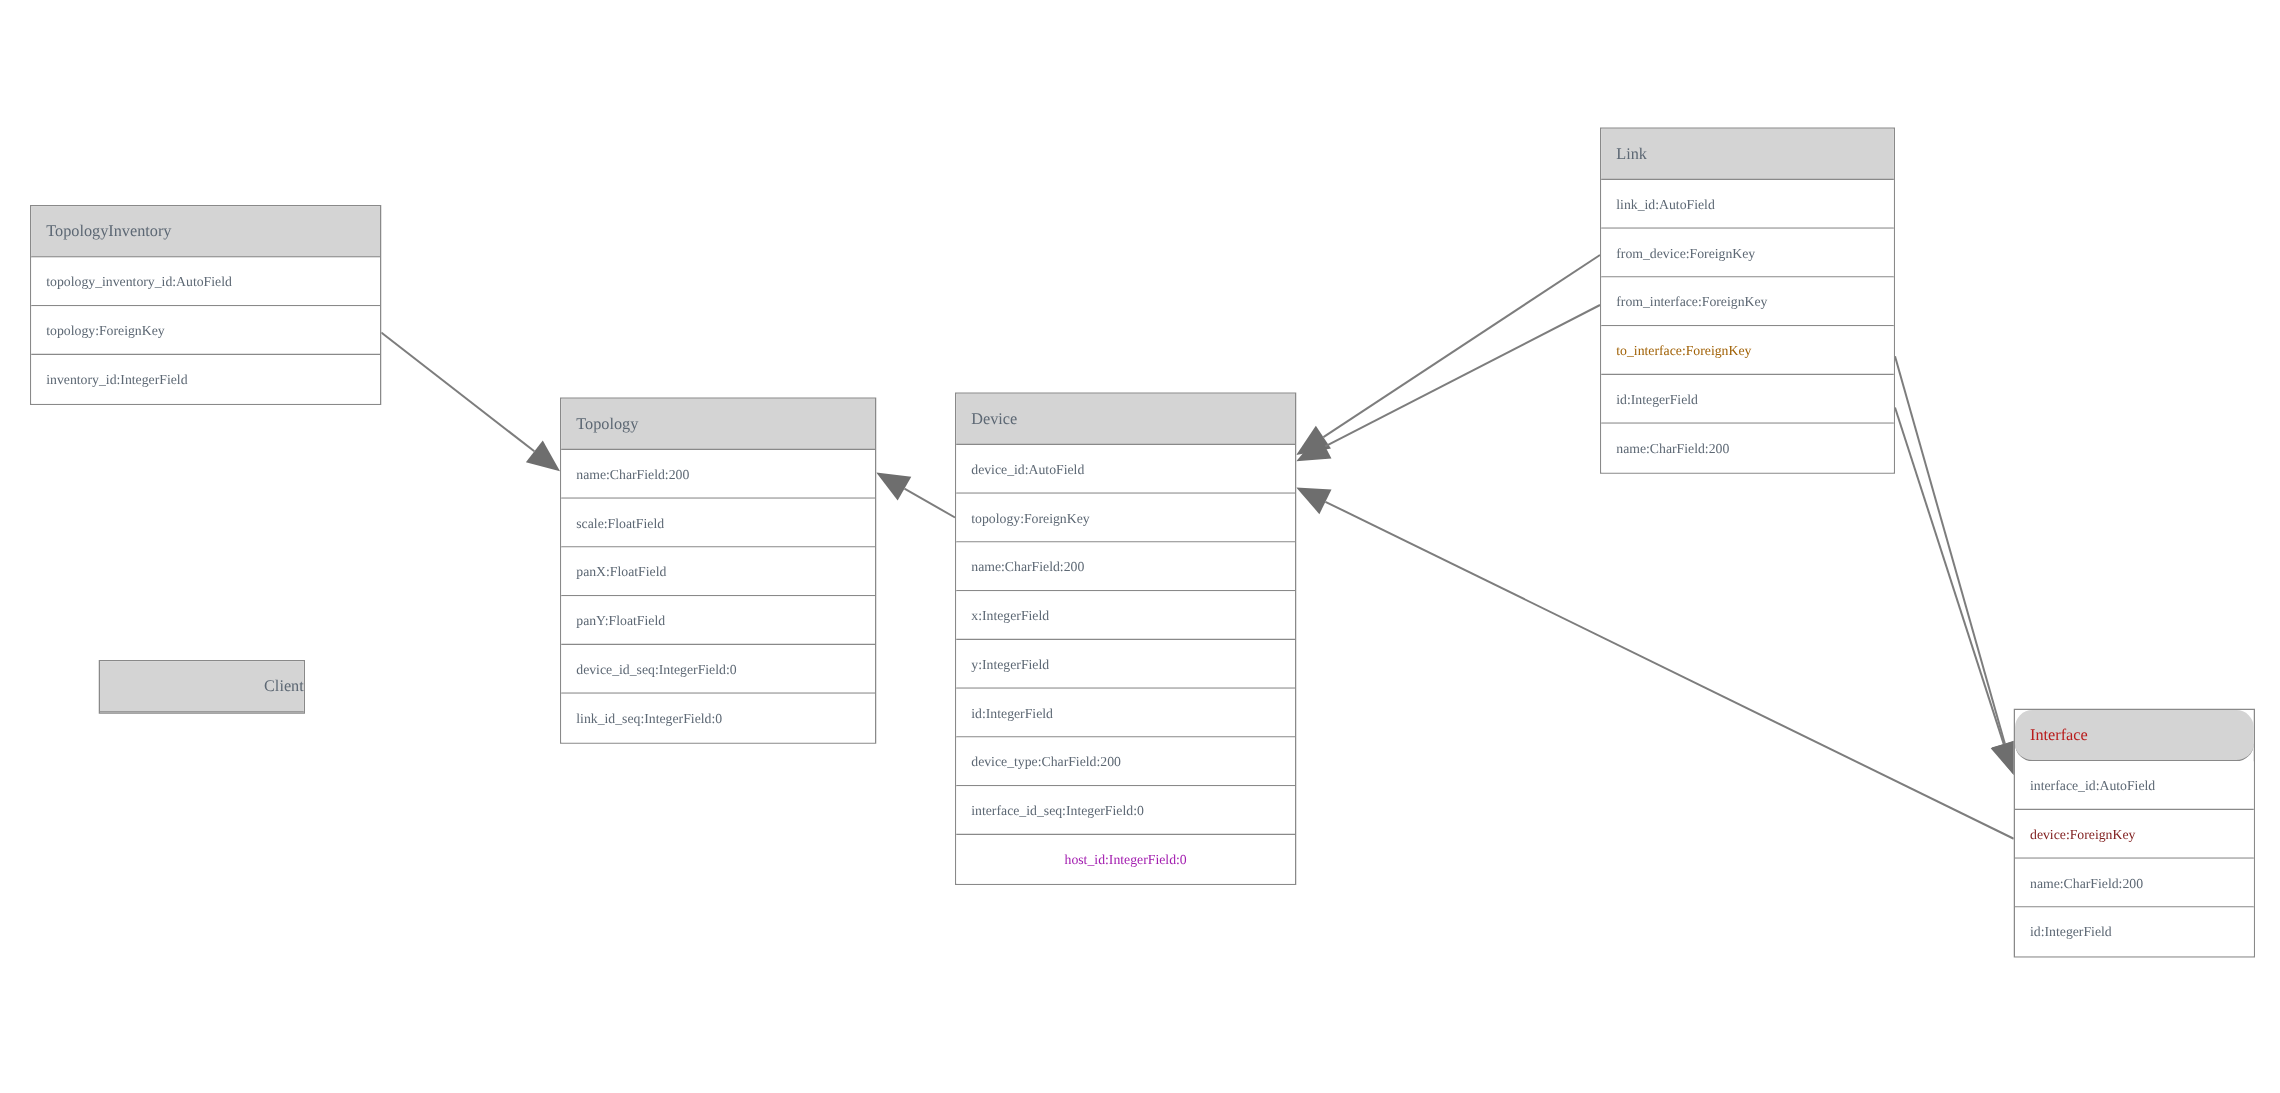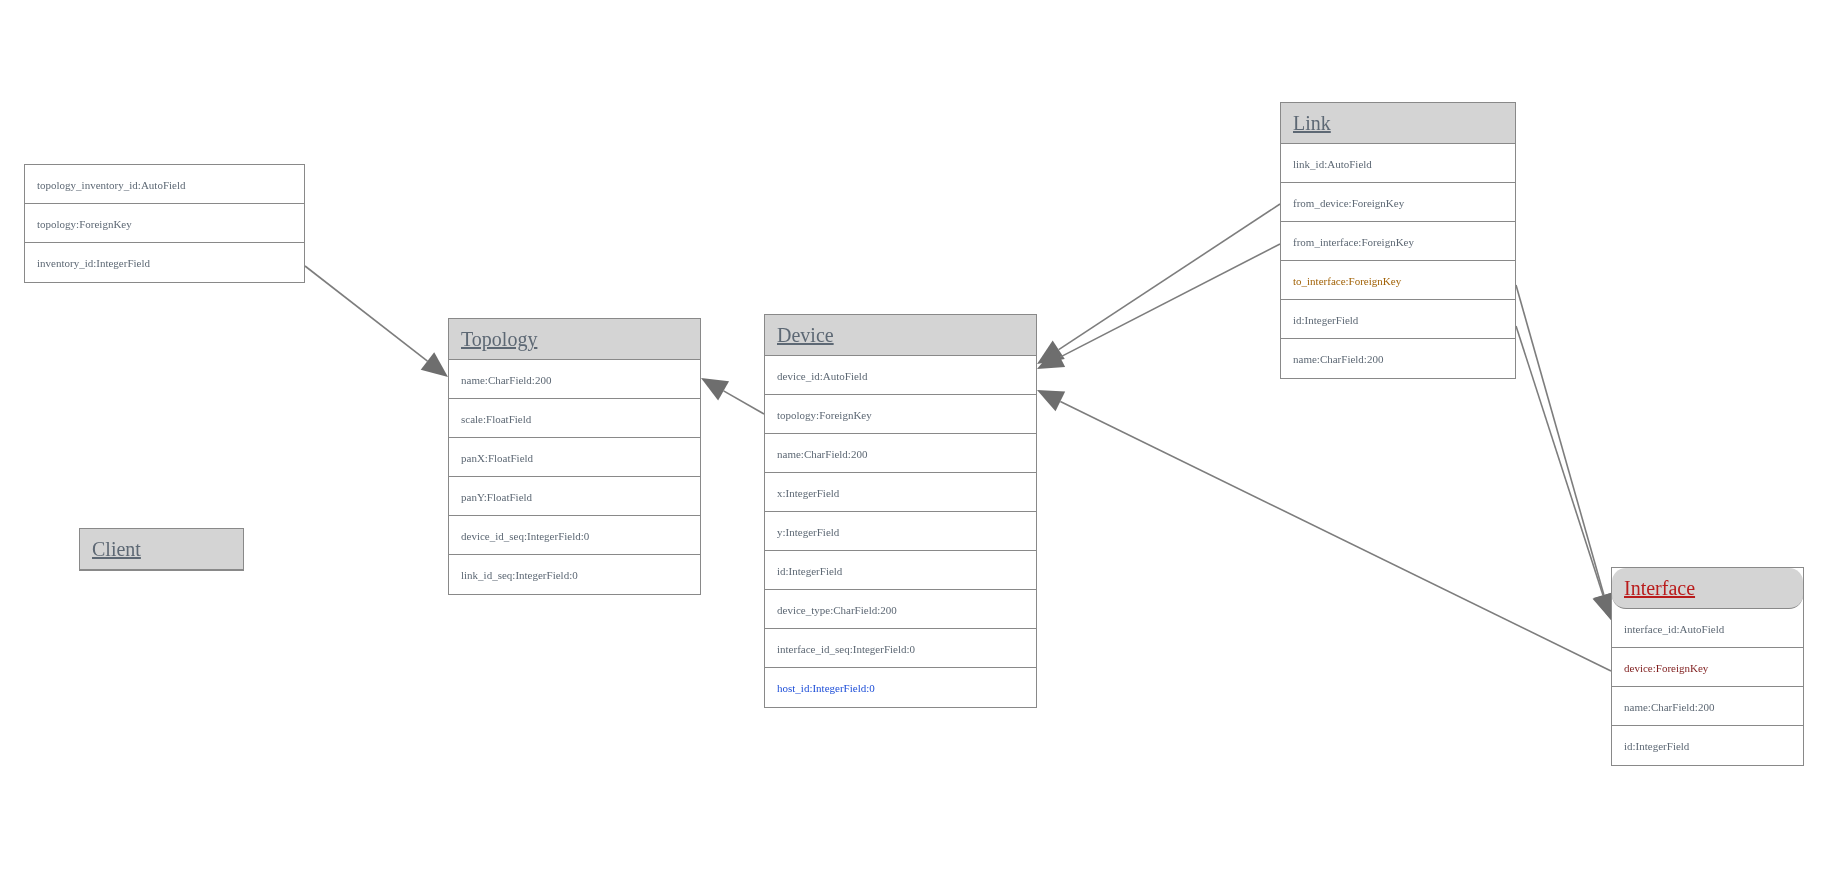--- a/index.html
+++ b/index.html
@@ -29,27 +29,26 @@
     box-sizing: border-box;
     border: 1px solid #898989;
     background: #ffffff;
     z-index: 5;
   }
   .entity-header {
     box-sizing: border-box;
     background: #d4d4d4;
     border-bottom: 1px solid #898989;
     color: #5d6874;
-    font-size: 20px;
+    font-size: 13px;
     line-height: 40px;
     height: 41px;
     padding: 0 0 0 12px;
     white-space: nowrap;
     overflow: hidden;
-    text-decoration: underline;
   }
   .entity-fields {
     display: block;
   }
   .field-row {
     box-sizing: border-box;
     height: 39px;
     line-height: 40px;
     border-bottom: 1px solid #898989;
     color: #5d6874;
@@ -92,52 +91,53 @@
         <line x1="1516" y1="285" x2="1603.9065733928567" y2="594.986337753758" stroke="#7d7d7d" stroke-width="1.6"></line>
         <polygon points="1611,620 1593.3238701348312,597.9874028567801 1614.4892766508822,591.9852726507359" fill="#6e6e6e"></polygon>
       </g>
       <g>
         <line x1="1516" y1="326" x2="1603.0056351752175" y2="595.2595446475154" stroke="#7d7d7d" stroke-width="1.6"></line>
         <polygon points="1611,620 1592.5385194491664,598.6417759195388 1613.4727509012687,591.8773133754921" fill="#6e6e6e"></polygon>
       </g>
     </svg>
   <div id="entity-layer">
       <div class="entity" style="left: 24px; top: 164px; width: 281px; border-color: rgb(137, 137, 137);">
+        <div class="entity-header" style="background: rgb(212, 212, 212); color: rgb(93, 104, 116); border-bottom-color: rgb(137, 137, 137);">TopologyInventory</div>
         <div class="entity-fields">
           <div class="field-row" style="color: rgb(93, 104, 116); border-bottom-color: rgb(137, 137, 137);">topology_inventory_id:AutoField</div>
           <div class="field-row" style="color: rgb(93, 104, 116); border-bottom-color: rgb(137, 137, 137);">topology:ForeignKey</div>
           <div class="field-row" style="color: rgb(93, 104, 116); border-bottom-color: rgb(137, 137, 137);">inventory_id:IntegerField</div>
         </div>
       </div>
       <div class="entity" style="left: 448px; top: 318px; width: 253px; border-color: rgb(137, 137, 137);">
         <div class="entity-header" style="background: rgb(212, 212, 212); color: rgb(93, 104, 116); border-bottom-color: rgb(137, 137, 137);">Topology</div>
         <div class="entity-fields">
           <div class="field-row" style="color: rgb(93, 104, 116); border-bottom-color: rgb(137, 137, 137);">name:CharField:200</div>
           <div class="field-row" style="color: rgb(93, 104, 116); border-bottom-color: rgb(137, 137, 137);">scale:FloatField</div>
           <div class="field-row" style="color: rgb(93, 104, 116); border-bottom-color: rgb(137, 137, 137);">panX:FloatField</div>
           <div class="field-row" style="color: rgb(93, 104, 116); border-bottom-color: rgb(137, 137, 137);">panY:FloatField</div>
           <div class="field-row" style="color: rgb(93, 104, 116); border-bottom-color: rgb(137, 137, 137);">device_id_seq:IntegerField:0</div>
           <div class="field-row" style="color: rgb(93, 104, 116); border-bottom-color: rgb(137, 137, 137);">link_id_seq:IntegerField:0</div>
         </div>
       </div>
       <div class="entity" style="left: 79px; top: 528px; width: 165px; border-color: rgb(137, 137, 137);">
-        <div class="entity-header" style="background: rgb(212, 212, 212); color: rgb(93, 104, 116); border-bottom-color: rgb(137, 137, 137);">Client</div>
+        <div class="entity-header" style="background: rgb(212, 212, 212); color: rgb(93, 104, 116); border-bottom-color: rgb(137, 137, 137); text-align: right;">Client</div>
       </div>
       <div class="entity" style="left: 764px; top: 314px; width: 273px; border-color: rgb(137, 137, 137);">
         <div class="entity-header" style="background: rgb(212, 212, 212); color: rgb(93, 104, 116); border-bottom-color: rgb(137, 137, 137);">Device</div>
         <div class="entity-fields">
           <div class="field-row" style="color: rgb(93, 104, 116); border-bottom-color: rgb(137, 137, 137);">device_id:AutoField</div>
           <div class="field-row" style="color: rgb(93, 104, 116); border-bottom-color: rgb(137, 137, 137);">topology:ForeignKey</div>
           <div class="field-row" style="color: rgb(93, 104, 116); border-bottom-color: rgb(137, 137, 137);">name:CharField:200</div>
           <div class="field-row" style="color: rgb(93, 104, 116); border-bottom-color: rgb(137, 137, 137);">x:IntegerField</div>
           <div class="field-row" style="color: rgb(93, 104, 116); border-bottom-color: rgb(137, 137, 137);">y:IntegerField</div>
           <div class="field-row" style="color: rgb(93, 104, 116); border-bottom-color: rgb(137, 137, 137);">id:IntegerField</div>
           <div class="field-row" style="color: rgb(93, 104, 116); border-bottom-color: rgb(137, 137, 137);">device_type:CharField:200</div>
           <div class="field-row" style="color: rgb(93, 104, 116); border-bottom-color: rgb(137, 137, 137);">interface_id_seq:IntegerField:0</div>
-          <div class="field-row" style="color: #1d4ed8; border-bottom-color: rgb(137, 137, 137);">host_id:IntegerField:0</div>
+          <div class="field-row" style="color: #a21caf; border-bottom-color: rgb(137, 137, 137); text-align: center;">host_id:IntegerField:0</div>
         </div>
       </div>
       <div class="entity" style="left: 1280px; top: 102px; width: 236px; border-color: rgb(137, 137, 137);">
         <div class="entity-header" style="background: rgb(212, 212, 212); color: rgb(93, 104, 116); border-bottom-color: rgb(137, 137, 137);">Link</div>
         <div class="entity-fields">
           <div class="field-row" style="color: rgb(93, 104, 116); border-bottom-color: rgb(137, 137, 137);">link_id:AutoField</div>
           <div class="field-row" style="color: rgb(93, 104, 116); border-bottom-color: rgb(137, 137, 137);">from_device:ForeignKey</div>
           <div class="field-row" style="color: rgb(93, 104, 116); border-bottom-color: rgb(137, 137, 137);">from_interface:ForeignKey</div>
           <div class="field-row" style="color: #a16207; border-bottom-color: rgb(137, 137, 137);">to_interface:ForeignKey</div>
           <div class="field-row" style="color: rgb(93, 104, 116); border-bottom-color: rgb(137, 137, 137);">id:IntegerField</div>

